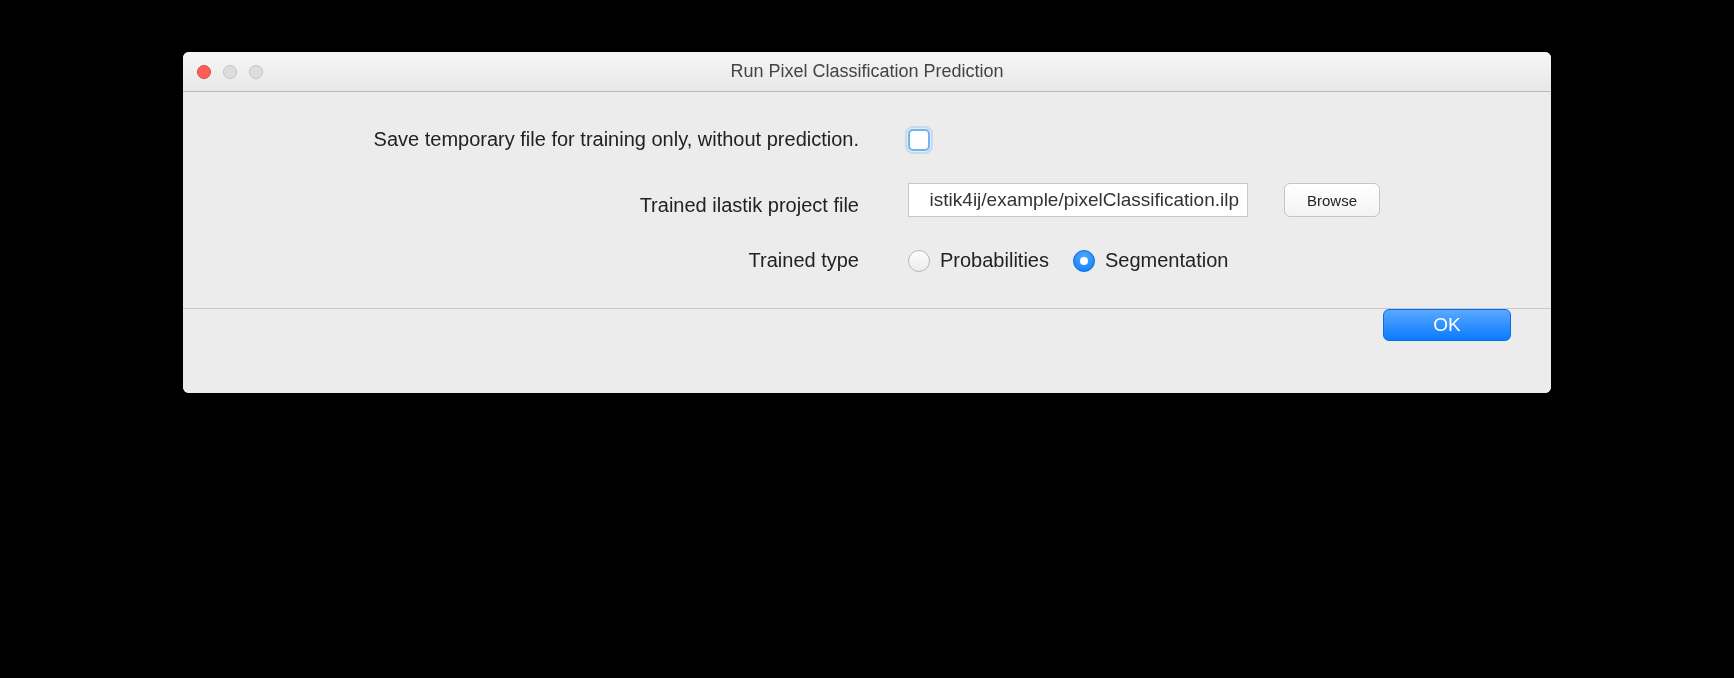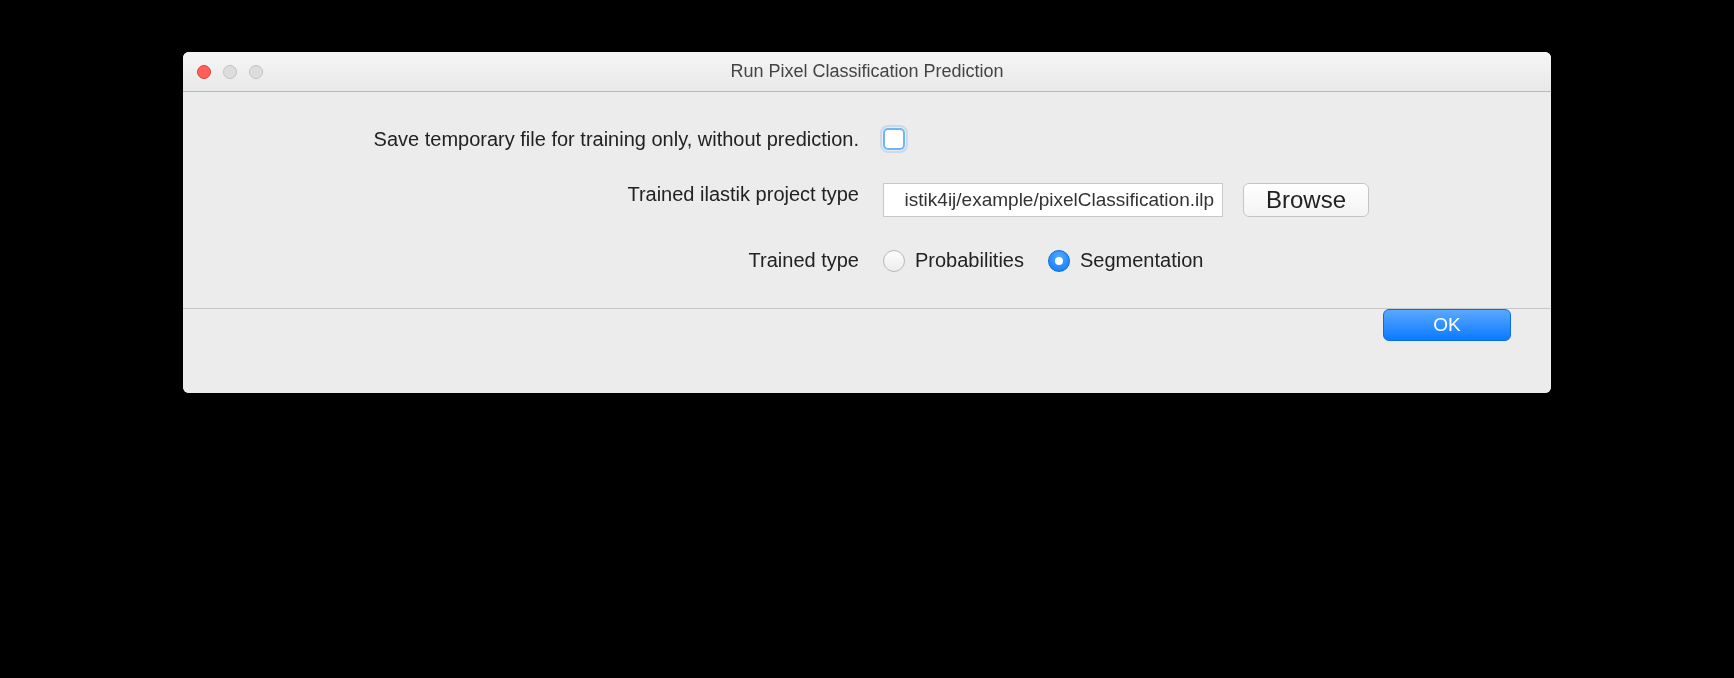--- a/index.html
+++ b/index.html
@@ -60,22 +60,23 @@
       color: #444;
     }
 
     .body {
       padding: 36px 40px 36px 40px;
       border-bottom: 1px solid #c8c8c8;
     }
 
     .form-row {
       display: flex;
-      align-items: flex-start;
+      align-items: flex-end;
       margin-bottom: 32px;
+      gap: 25px;
     }
 
     .form-row:last-child {
       margin-bottom: 0;
     }
 
     .label-col {
       width: 660px;
       text-align: right;
       font-size: 20px;
@@ -119,25 +120,25 @@
     .text-input span {
       direction: ltr;
     }
 
     .browse-btn {
       height: 34px;
       padding: 0 22px;
       background: linear-gradient(#ffffff, #f3f3f3);
       border: 1px solid #c5c5c5;
       border-radius: 6px;
-      font-size: 24px;
+      font-size: 15px;
       color: #222;
       display: flex;
       align-items: center;
-      margin-left: 0;
+      margin-left: 16px;
     }
 
     .radio-group {
       display: flex;
       gap: 24px;
       align-items: center;
     }
 
     .radio-option {
       display: flex;
@@ -212,21 +213,21 @@
   <div class="body">
 
     <div class="form-row">
       <div class="label-col">Save temporary file for training only, without prediction.</div>
       <div class="control-col">
         <div class="checkbox"></div>
       </div>
     </div>
 
     <div class="form-row">
-      <div class="label-col">Trained ilastik project type</div>
+      <div class="label-col">Trained ilastik project file</div>
       <div class="control-col">
         <div class="text-input">
             <span>istik4ij/example/pixelClassification.ilp</span>
           </div>
         <div class="browse-btn">Browse</div>
       </div>
     </div>
 
     <div class="form-row">
       <div class="label-col">Trained type</div>

